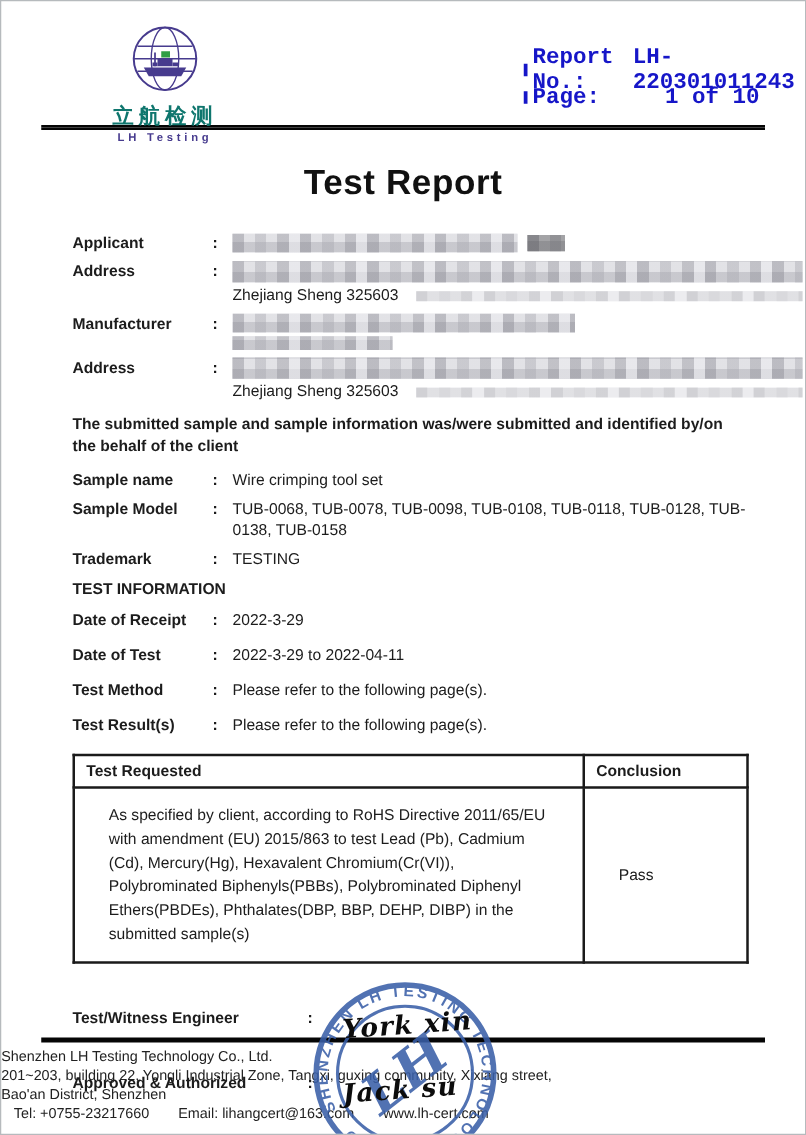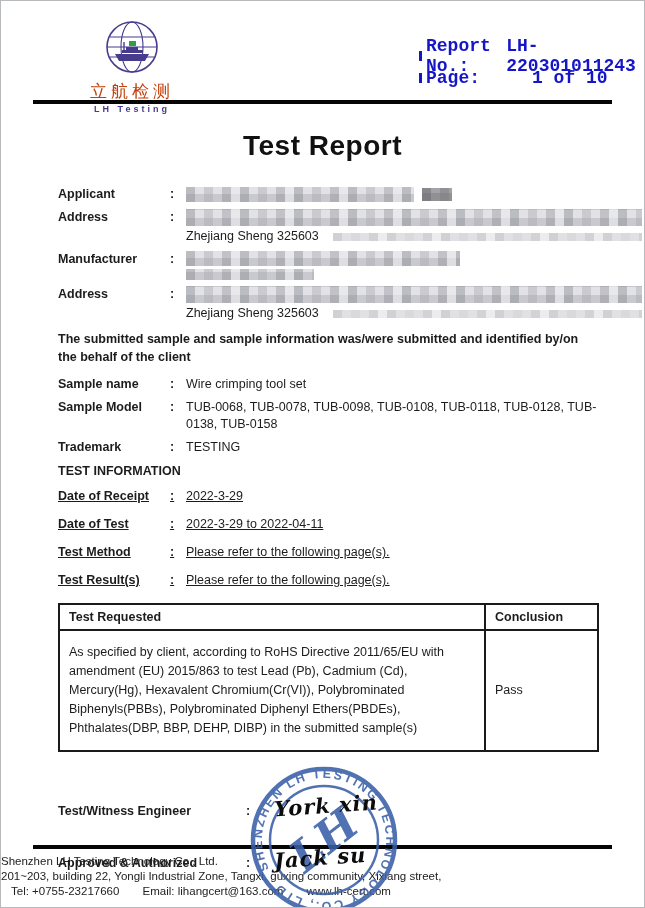--- a/index.html
+++ b/index.html
@@ -2,21 +2,21 @@
 <html><head>
 <meta charset="utf-8">
 <style>
   * { margin:0; padding:0; box-sizing:border-box; }
   body { background:#ffffff; font-family:"Liberation Sans", sans-serif; color:#1c1c1c; }
   .page { position:relative; width:645px; height:908px; background:#fff; border:1px solid #b6babd; overflow:hidden; }
 
   
   .header { position:relative; height:99px; }
   .logo { position:absolute; left:72px; top:18px; width:118px; text-align:center; }
-  .logo-cn { font-size:17px; font-weight:normal; letter-spacing:4px; color:#c2410c; margin-top:1px; }
+  .logo-cn { font-size:17px; font-weight:bold; letter-spacing:4px; color:#0f766e; margin-top:1px; }
   .logo-en { font-size:9px; font-weight:bold; letter-spacing:3px; color:#473b8e; margin-top:1px; }
   .report-meta { position:absolute; left:418px; top:44px; font-family:"Liberation Mono", monospace; font-weight:bold; font-size:18px; color:#1616c8; }
   .meta-row { display:flex; align-items:center; height:22px; }
   .meta-bar { width:3px; height:10px; background:#1616c8; margin-right:4px; flex:none; }
   .meta-label { display:inline-block; width:92px; }
   .meta-row:nth-child(2) .meta-value { padding-left:14px; }
 
   .dbl-line { margin:0 32px; height:4px; border-top:2px solid #050505; border-bottom:2px solid #050505; }
 
   
@@ -40,32 +40,32 @@
   .m-frag { display:inline-block; width:30px; height:13px; margin-left:8px; vertical-align:middle; filter:brightness(.72); }
   .m-full { height:17px; margin-right:-43px; margin-bottom:2px; }
   .addr-line2 { display:flex; align-items:center; }
   .m-tail { flex:1; height:8px; margin-left:14px; margin-right:-43px; opacity:.55; }
   .m-manu1 { width:274px; height:15px; }
   .m-manu2 { width:128px; height:11px; margin-top:3px; }
 
   .note { font-weight:bold; line-height:18px; margin:8px 0 10px; }
 
   .section-heading { font-weight:bold; margin:8px 0 10px; }
-  .trow { margin-bottom:11px;text-decoration:underline; }
+  .trow { margin-bottom:11px; }
 
   
   .rtable { width:100%; border-collapse:collapse; margin-top:14px; font-size:12.5px; }
   .rtable th, .rtable td { border:2px solid #1a1a1a; text-align:left; vertical-align:middle; }
   .rtable th { font-weight:bold; padding:5px 9px; }
-  .rtable td { padding:12px 9px; line-height:19px; }
-  .col-conclusion { width:113px; }
+  .rtable td { padding:12px 27px; line-height:19px; }
+  .col-conclusion { width:131px; }
 
   
   .sig-section { position:relative; margin-top:36px; height:128px; }
-  .sig-row { position:relative; z-index:2; display:flex; align-items:flex-end; height:30px; margin-bottom:22px; }
+  .sig-row { position:relative; z-index:2; display:flex; align-items:flex-start; height:30px; margin-bottom:22px; }
   .sig-label { width:188px; flex:none; font-weight:bold; }
   .sig-colon { width:18px; flex:none; font-weight:bold; }
   .sig-value { font-family:"DejaVu Serif", serif; font-style:italic; font-weight:bold; font-size:21px; letter-spacing:1px; transform:rotate(-4deg); margin-left:10px; color:#0c0c0c; }
   .stamp { position:absolute; left:190px; top:-24px; z-index:1; opacity:.88; pointer-events:none; }
 
   .bottom { position:absolute; left:0; right:0; bottom:8px; }
   .footer { text-align:left; font-size:11.5px; line-height:15px; margin-top:5px; color:#222; }
   .footer-contact span { margin:0 10px; }
 </style>
 </head>
@@ -235,20 +235,21 @@
         <div class="sig-value">Jack su</div>
       </div>
     </div>
   </div>
 
   <div class="bottom">
     <div class="dbl-line"></div>
     <div class="footer">
       <div>Shenzhen LH Testing Technology Co., Ltd.</div>
       <div>201~203, building 22, Yongli Industrial Zone, Tangxi, guxing community, Xixiang street,</div>
+      <div>Bao'an District, Shenzhen</div>
       <div class="footer-contact">
         <span>Tel: +0755-23217660</span>
         <span>Email: lihangcert@163.com</span>
         <span>www.lh-cert.com</span>
       </div>
     </div>
   </div>
 
 </div>
 

